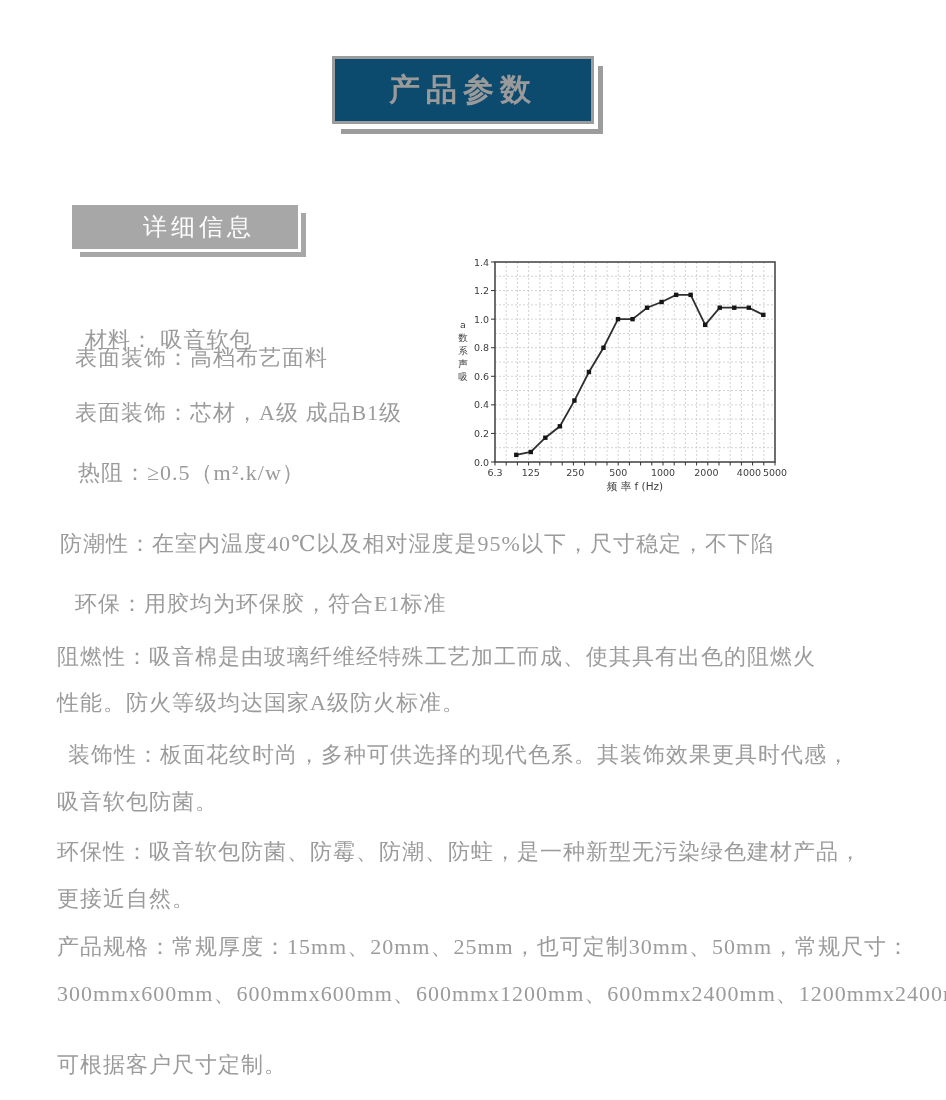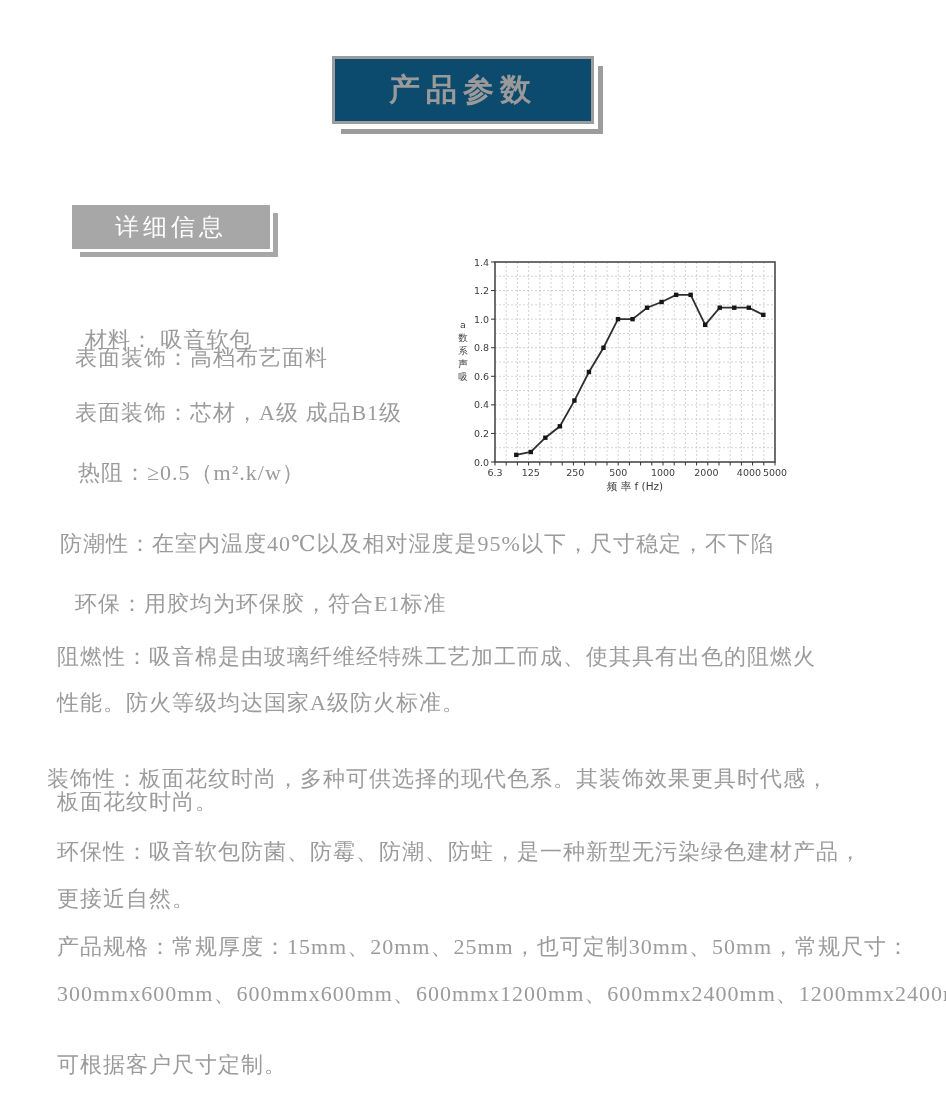--- a/index.html
+++ b/index.html
@@ -16,20 +16,21 @@
     font-size:31px;letter-spacing:6px;color:#9a9a9a;
     font-family:"Liberation Sans","DejaVu Sans",sans-serif;font-weight:600;
   }
   .section-header{
     position:absolute;left:72px;top:205px;width:198px;height:44px;
     background:#a7a7a7;color:#ffffff;
     box-shadow:4px 4px 0 -1px #ffffff, 8px 8px 0 0 #a7a7a7;
     display:flex;align-items:center;justify-content:center;
     font-size:24px;letter-spacing:4px;
     font-family:"Liberation Sans","DejaVu Sans",sans-serif;
+    padding-left:28px;
   }
   .line{
     position:absolute;color:#9b9b9b;font-size:22px;letter-spacing:1px;
     white-space:nowrap;
   }
   .chart-wrap{position:absolute;left:448px;top:248px;width:345px;height:252px;}
   svg text{font-family:"DejaVu Sans","Liberation Sans",sans-serif;}
 </style>
 </head>
 <body>
@@ -43,22 +44,22 @@
 </div>
 
 <div class="line" style="left:85px;top:283px;margin-top:42px;">材料： 吸音软包</div>
 <div class="line" style="left:75px;top:343px;">表面装饰：高档布艺面料</div>
 <div class="line" style="left:75px;top:398px;">表面装饰：芯材，A级 成品B1级</div>
 <div class="line" style="left:78px;top:458px;">热阻：≥0.5（m².k/w）</div>
 <div class="line" style="left:60px;top:529px;">防潮性：在室内温度40℃以及相对湿度是95%以下，尺寸稳定，不下陷</div>
 <div class="line" style="left:75px;top:589px;">环保：用胶均为环保胶，符合E1标准</div>
 <div class="line" style="left:57px;top:642px;">阻燃性：吸音棉是由玻璃纤维经特殊工艺加工而成、使其具有出色的阻燃火</div>
 <div class="line" style="left:57px;top:688px;">性能。防火等级均达国家A级防火标准。</div>
-<div class="line" style="left:47px;top:740px;margin-top:24px;">装饰性：板面花纹时尚，多种可供选择的现代色系。其装饰效果更具时代感，</div>
-<div class="line" style="left:57px;top:787px;">板面花纹时尚。</div>
+<div class="line" style="left:68px;top:740px;">装饰性：板面花纹时尚，多种可供选择的现代色系。其装饰效果更具时代感，</div>
+<div class="line" style="left:57px;top:787px;">吸音软包防菌。</div>
 <div class="line" style="left:57px;top:837px;">环保性：吸音软包防菌、防霉、防潮、防蛀，是一种新型无污染绿色建材产品，</div>
 <div class="line" style="left:57px;top:884px;font-family:Liberation Serif, serif;">更接近自然。</div>
 <div class="line" style="left:57px;top:932px;">产品规格：常规厚度：15mm、20mm、25mm，也可定制30mm、50mm，常规尺寸：</div>
 <div class="line" style="left:57px;top:979px;">300mmx600mm、600mmx600mm、600mmx1200mm、600mmx2400mm、1200mmx2400mm.</div>
 <div class="line" style="left:57px;top:1026px;margin-top:24px;">可根据客户尺寸定制。</div>
 
 <div class="chart-wrap">
   <svg id="chart-svg" width="345" height="252">
       <line x1="47" y1="199.71428571428572" x2="327" y2="199.71428571428572" stroke="#c6c6c6" stroke-width="0.8" stroke-dasharray="2,2"></line>
       <line x1="47" y1="185.42857142857142" x2="327" y2="185.42857142857142" stroke="#c6c6c6" stroke-width="0.8" stroke-dasharray="2,2"></line>

